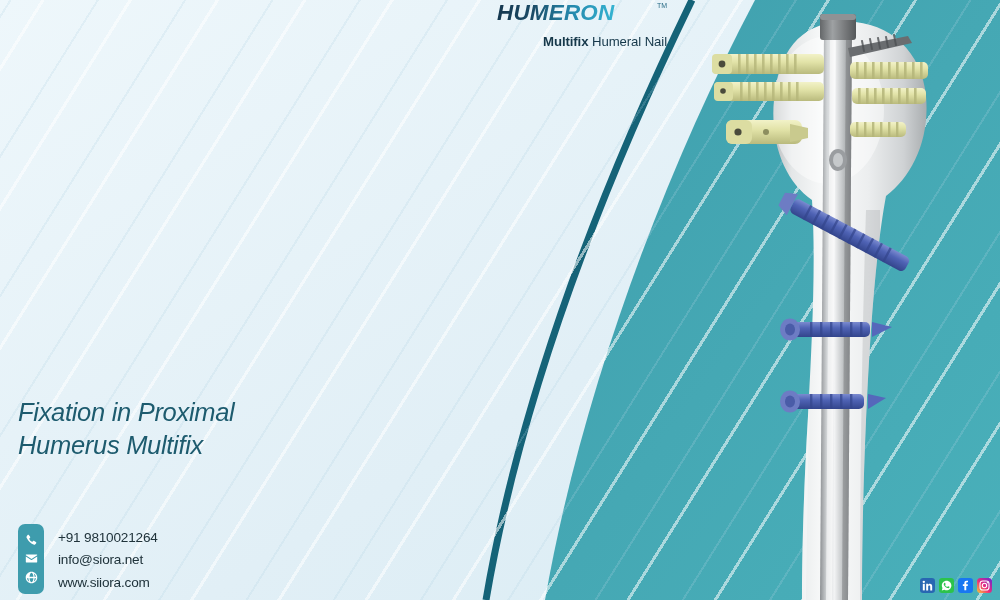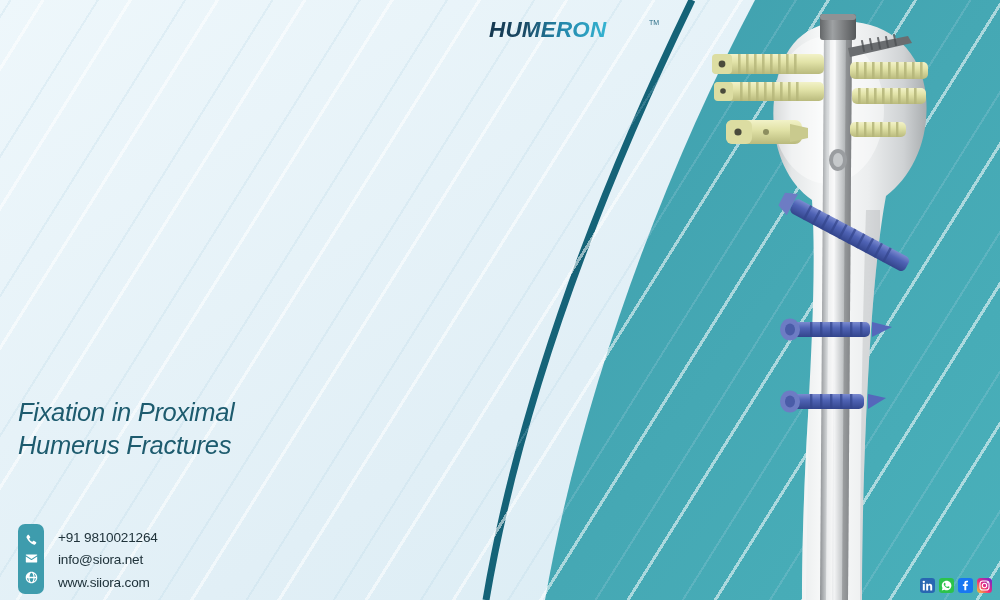--- a/index.html
+++ b/index.html
@@ -37,21 +37,21 @@
 
   
   .logo-wrap { position:absolute; left:16px; top:14px; width:168px; }
   .logo-mark { display:block; }
   .logo-tag {
     font-size:10.2px; color:#2d7f93; letter-spacing:-0.1px;
     margin-top:1px; margin-left:4px; white-space:nowrap; font-weight:400;
   }
 
   
-  .prod-wrap { position:absolute; left:487px; top:17px; width:180px; text-align:left; }
+  .prod-wrap { position:absolute; left:487px; top:0; width:180px; text-align:right; }
   .prod-sub {
     font-size:13.2px; color:#16384a; margin-top:4px; letter-spacing:-0.1px;
   }
   .prod-sub b { font-weight:700; }
 
   
   .headline { position:absolute; left:18px; top:92px; width:560px; }
   .hl {
     font-family:"Liberation Sans Narrow","Liberation Sans", sans-serif;
     font-weight:700;
@@ -126,26 +126,29 @@
         <linearGradient id="humGrad" x1="0" y1="0" x2="1" y2="0">
           <stop offset="0%" stop-color="#15374f"></stop>
           <stop offset="30%" stop-color="#1b4b66"></stop>
           <stop offset="62%" stop-color="#2487ab"></stop>
           <stop offset="100%" stop-color="#35b4d2"></stop>
         </linearGradient>
       </defs>
       <text x="2" y="20" font-family="Liberation Sans, sans-serif" font-size="22" font-weight="700" font-style="italic" letter-spacing="0.2" transform="scale(1.02,1)" fill="url(#humGrad)">HUMERON</text>
       <text x="162" y="8" font-family="Liberation Sans, sans-serif" font-size="7" fill="#2a6c86">TM</text>
     </svg>
+    <div class="prod-sub">
+      <b>Multifix</b><span> Humeral Nail</span>
+    </div>
   </div>
 
 
   <div class="subhead">
     <div>Fixation in Proximal</div>
-    <div>Humerus Fractures</div>
+    <div>Humerus Multifix</div>
   </div>
 
   <div class="contact">
     <div class="icon-bar">
       <svg width="13" height="13" viewBox="0 0 16 16">
         <path d="M3.2 1.2c.5-.5 1.3-.4 1.7.2l1.4 2c.3.5.2 1.1-.2 1.5l-.8.7c-.2.2-.2.4-.1.6.7 1.5 1.9 2.7 3.4 3.4.2.1.4 0 .6-.1l.7-.8c.4-.4 1-.5 1.5-.2l2 1.4c.6.4.7 1.2.2 1.7l-.9.9c-.6.6-1.5.8-2.3.5C6.9 11.7 4.3 9.1 2 4.7c-.4-.8-.2-1.7.4-2.3z"></path>
       </svg>
       <svg width="13" height="13" viewBox="0 0 16 16">
         <path d="M1.5 3.2h13c.3 0 .5.2.5.5v.2L8 8.6 1 3.9v-.2c0-.3.2-.5.5-.5z"></path>
         <path d="M1 5.4l6.7 4.5c.2.1.4.1.6 0L15 5.4v6.9c0 .3-.2.5-.5.5h-13c-.3 0-.5-.2-.5-.5z"></path>

